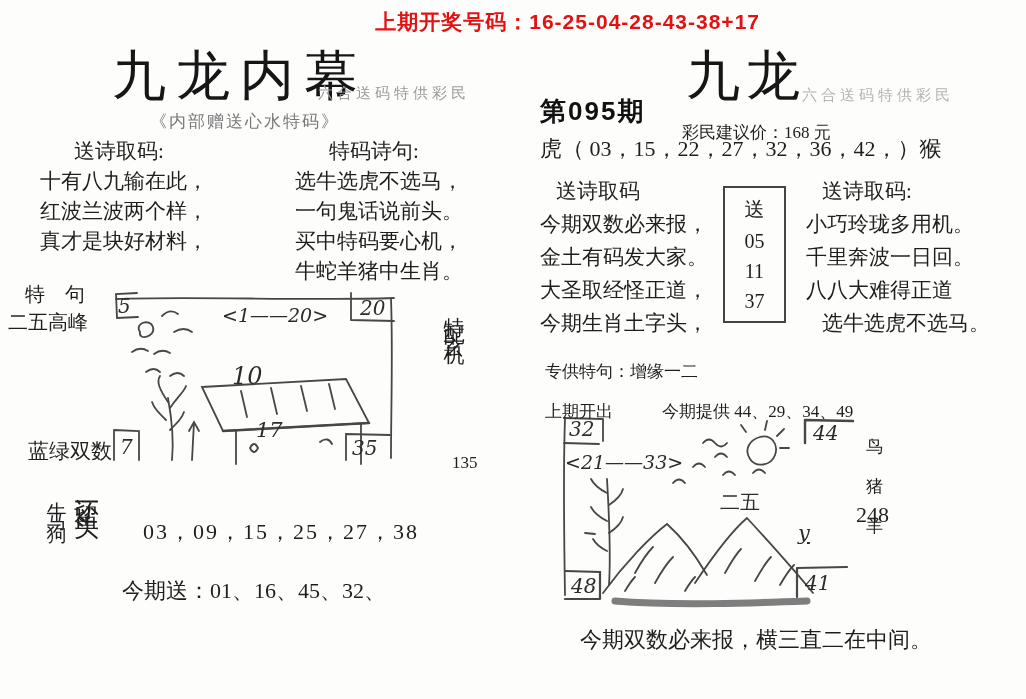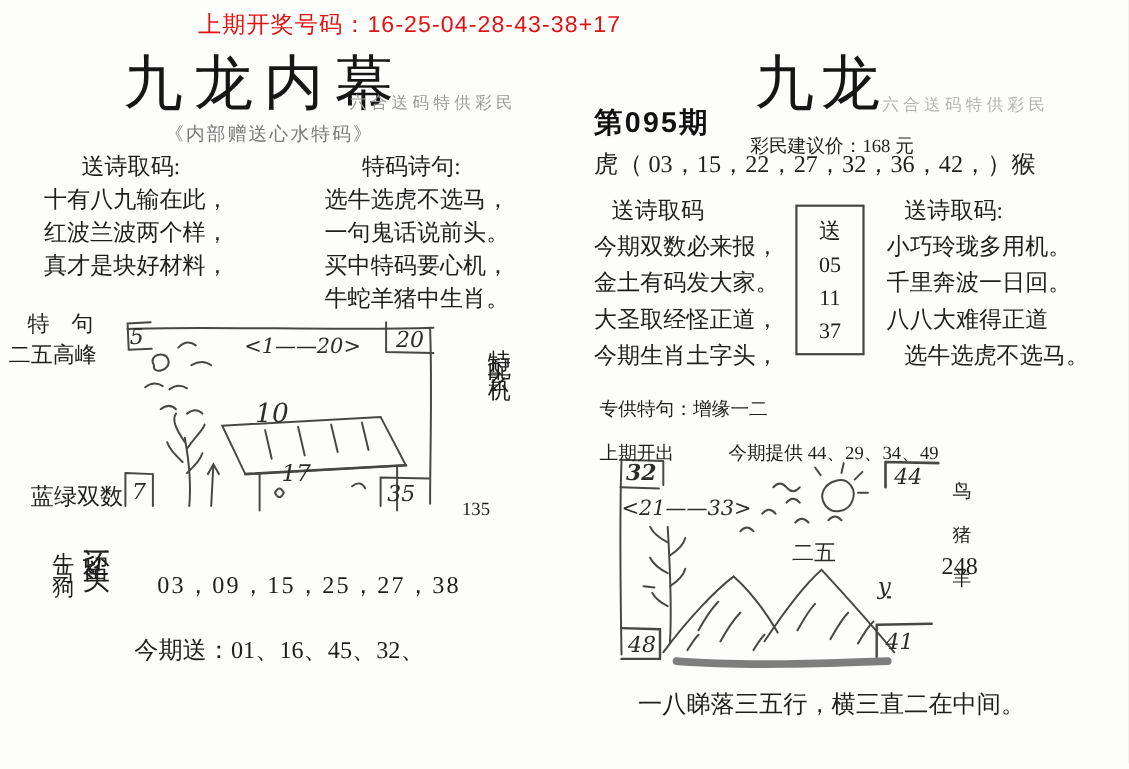--- a/index.html
+++ b/index.html
@@ -5,23 +5,23 @@
   * { margin:0; padding:0; box-sizing:border-box; }
   html,body { background:#e9e9e9; }
   #page {
     position:relative; width:1026px; height:699px;
     background:#fdfdfc; overflow:hidden;
     font-family:"Liberation Serif", serif; color:#1e1e1e;
   }
   .abs { position:absolute; }
   
   .banner {
-    left:180px; top:8px; width:580px; text-align:left;
+    left:180px; top:8px; width:580px; text-align:right;
     font-family:"Liberation Sans", sans-serif;
-    font-weight:normal; font-size:21px; color:#e31212; letter-spacing:1px;
+    font-weight:bold; font-size:21px; color:#e31212; letter-spacing:1px;
   }
   
   .big-title { font-size:54px; letter-spacing:10px; color:#161616; }
   .faint-sub { font-size:15px; color:#9a9a9a; letter-spacing:4px; }
   .slogan { font-size:17px; color:#787878; letter-spacing:2px; }
   
   .poem { font-size:21px; line-height:30px; white-space:nowrap; }
   .poem .hd { padding-left:34px; }
   .poem-r { font-size:21px; line-height:33px; white-space:nowrap; }
   .poem-r .hd { padding-left:16px; }
@@ -113,21 +113,21 @@
     <span class="hand" style="left:8px; top:4px;">5</span>
     <span class="hand" style="left:250px; top:6px;">20</span>
     <span class="hand" style="left:10px; top:145px;">7</span>
     <span class="hand" style="left:242px; top:146px;">35</span>
     <span class="hand" style="left:112px; top:14px; font-size:19px;">&lt;1——20&gt;</span>
     <span class="hand" style="left:122px; top:72px; font-size:24px;">10</span>
     <span class="hand" style="left:146px; top:128px; font-size:21px;">17</span>
   </div>
 
   <div class="abs vert" style="left:440px; top:300px;">特配玄机</div>
-  <div class="abs kai21" style="left:420px; top:431px;text-align:center;">135</div>
+  <div class="abs kai21" style="left:452px; top:431px;text-align:center;">135</div>
 
   <div class="abs vert" style="left:44px; top:486px; font-size:20px; letter-spacing:11px;">牛马狗</div>
   <div class="abs vert vert-big" style="left:70px; top:479px;">还留一头</div>
 
   <div class="abs kai22 nums" style="left:143px; top:517px;">03，09，15，25，27，38</div>
   <div class="abs kai22" style="left:122px; top:576px;">今期送：01、16、45、32、</div>
 
   <div class="abs big-title" style="left:686px; top:40px; letter-spacing:6px;">九龙</div>
   <div class="abs faint-sub" style="left:802px; top:86px; color:#b3b3b3;">六合送码特供彩民</div>
 
@@ -180,29 +180,29 @@
         <path d="M52,66 C54,100 56,140 54,172"></path>
         <path d="M52,80 q-12,-6 -16,-14 M54,92 q12,-8 14,-16 M52,108 q-12,-6 -16,-14 M54,120 q12,-8 14,-16 M52,138 q-10,-5 -14,-12 M30,120 l10,1"></path>
 
         <path d="M48,180 C70,150 95,124 112,111 C130,127 145,150 152,162"></path>
         <path d="M140,170 C160,140 178,117 192,105 C215,130 240,158 258,180"></path>
         <path d="M80,160 q10,-18 18,-26 M100,170 q10,-18 18,-26 M170,160 q10,-18 16,-24 M200,168 q10,-18 16,-24 M225,172 q8,-14 14,-20 M70,178 q6,-10 10,-14 M130,178 q6,-10 10,-14"></path>
 
         <path d="M60,188 C120,193 200,190 252,188" stroke-width="7" stroke="#3c3c3c" opacity="0.75"></path>
       </g>
     </svg>
-    <span class="hand" style="left:14px; top:4px;font-weight:bold;">32</span>
+    <span class="hand" style="left:14px; top:4px;">32</span>
     <span class="hand" style="left:258px; top:8px;">44</span>
     <span class="hand" style="left:16px; top:161px;">48</span>
     <span class="hand" style="left:250px; top:158px;">41</span>
     <span class="hand" style="left:10px; top:38px; font-size:19px;">&lt;21——33&gt;</span>
     <span class="hand" style="left:165px; top:76px; font-style:normal; font-size:20px; font-family:'Liberation Serif',serif;">二五</span>
     <span class="hand" style="left:243px; top:108px; font-size:21px; text-decoration:underline;">y</span>
   </div>
 
   <div class="abs kai21" style="left:866px; top:413px;">鸟</div>
   <div class="abs kai21" style="left:866px; top:453px;">猪</div>
   <div class="abs kai21" style="left:866px; top:493px;">羊</div>
   <div class="abs kai22" style="left:856px; top:502px;">248</div>
 
-  <div class="abs kai22" style="left:580px; top:625px;">一八睇落三五行，横三直二在中间。</div>
+  <div class="abs kai22" style="left:580px; top:625px;">今期双数必来报，横三直二在中间。</div>
 
 </div>
 
 </body></html>

